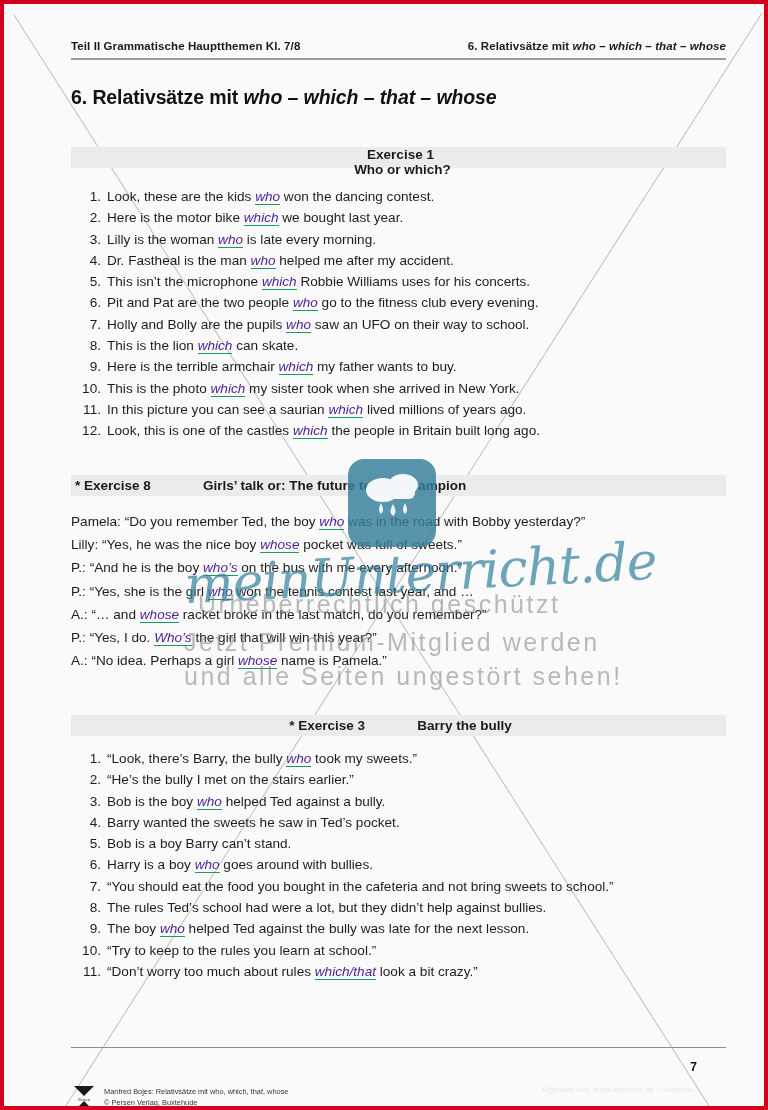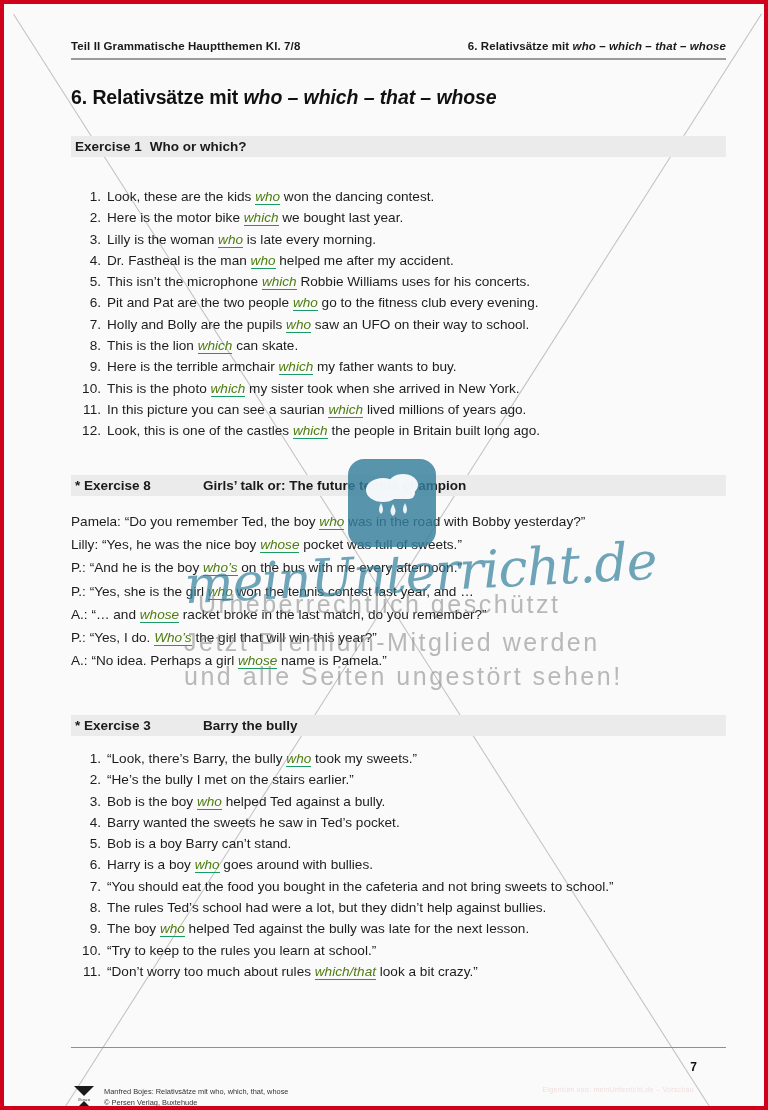--- a/index.html
+++ b/index.html
@@ -113,21 +113,21 @@
   .li .num {
     width: 30px;
     text-align: right;
     padding-right: 6px;
     flex: none;
   }
   .li .txt { flex: 1; }
 
   
   .rp {
-    color: #4d7c0f;
+    color: #4c1d95;
     font-style: italic;
     border-bottom: 1px solid #1a9a64;
   }
 
   
   .dialog {
     position: absolute;
     left: 63px;
     width: 655px;
     font-size: 13.6px;
@@ -236,21 +236,21 @@
     <div class="diag" style="left:754px; top:6px; width:1320px; transform:rotate(122.5deg);"></div>
 
     <div class="runhead">
       <span>Teil II Grammatische Hauptthemen Kl. 7/8</span>
       <span><span>6. Relativsätze mit </span><span class="em">who – which – that – whose</span></span>
     </div>
     <div class="runrule"></div>
 
     <h1 class="chapter-title" style="margin:0;"><span>6. Relativsätze mit </span><span class="em">who – which – that – whose</span></h1>
 
-    <div class="ex-bar one" style="top:128px;">
+    <div class="ex-bar one" style="top:139px;flex-direction:column;">
       <span class="ex-label">Exercise 1</span>
       <span class="ex-title">Who or which?</span>
     </div>
     <div class="list" id="list1" style="top:178px;">
         <div class="li">
           <span class="num">1.</span>
           <span class="txt"><span>Look, these are the kids </span><span class="rp">who</span><span> won the dancing contest.</span></span>
         </div>
         <div class="li">
           <span class="num">2.</span>
@@ -305,21 +305,21 @@
     <div class="dialog" id="dialog2" style="top:502px;">
         <div class="dl"><span>Pamela: “Do you remember Ted, the boy </span><span class="rp">who</span><span> was in the road with Bobby yesterday?”</span></div>
         <div class="dl"><span>Lilly: “Yes, he was the nice boy </span><span class="rp">whose</span><span>  pocket was full of sweets.”</span></div>
         <div class="dl"><span>P.: “And he is the boy </span><span class="rp">who’s</span><span> on the bus with me every afternoon.”</span></div>
         <div class="dl"><span>P.: “Yes, she is the girl </span><span class="rp">who</span><span> won the tennis contest last year, and …</span></div>
         <div class="dl"><span>A.: “… and </span><span class="rp">whose</span><span> racket broke in the last match, do you remember?”</span></div>
         <div class="dl"><span>P.: “Yes, I do. </span><span class="rp">Who’s</span><span> the girl that will win this year?”</span></div>
         <div class="dl"><span>A.: “No idea. Perhaps a girl </span><span class="rp">whose</span><span> name is Pamela.”</span></div>
       </div>
 
-    <div class="ex-bar two" style="top:707px;">
+    <div class="ex-bar two" style="top:707px;justify-content:center;">
       <span class="ex-label">* Exercise 3</span>
       <span class="ex-title">Barry the bully</span>
     </div>
     <div class="list" id="list3" style="top:740px;">
         <div class="li">
           <span class="num">1.</span>
           <span class="txt"><span>“Look, there’s Barry, the bully </span><span class="rp">who</span><span> took my sweets.”</span></span>
         </div>
         <div class="li">
           <span class="num">2.</span>

